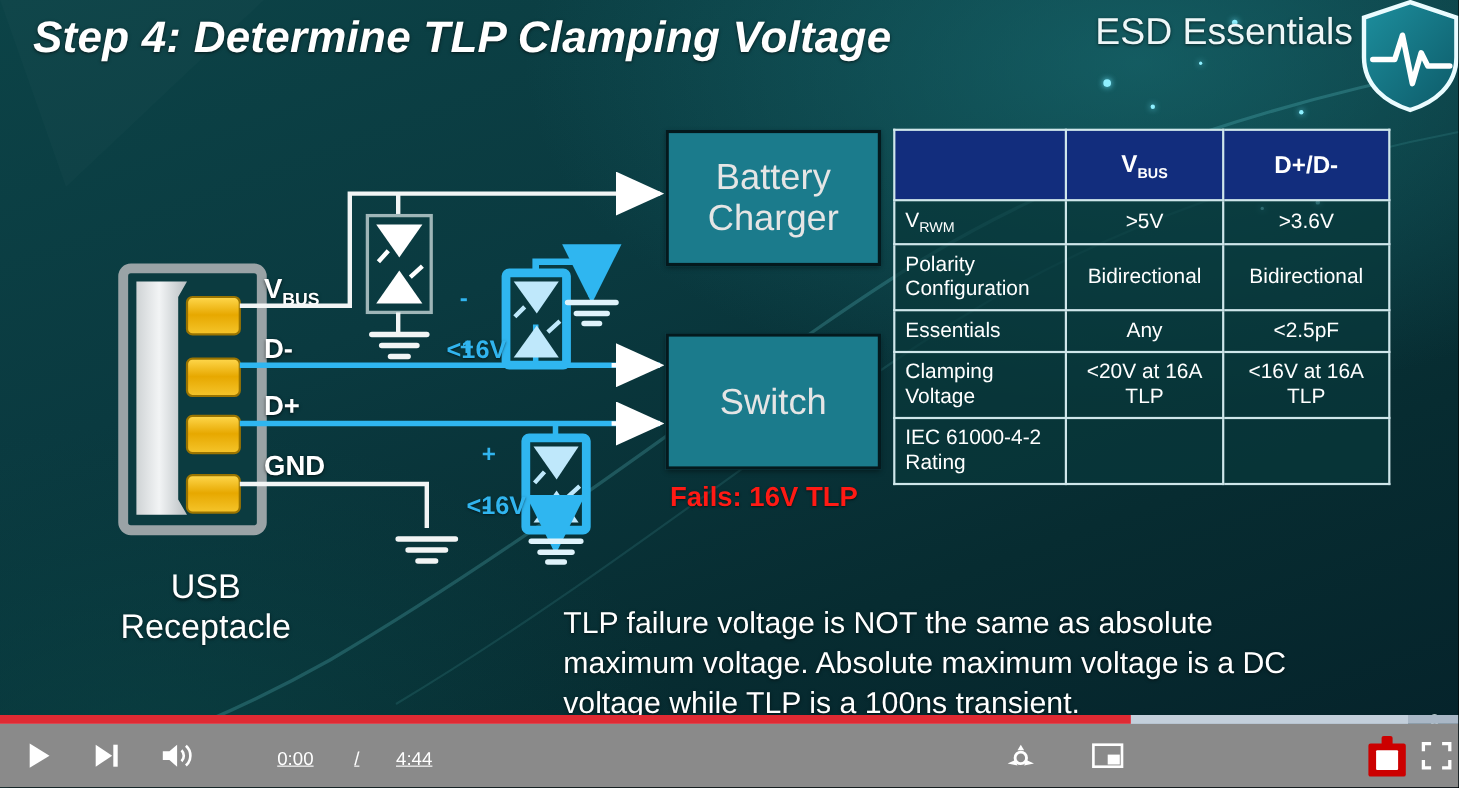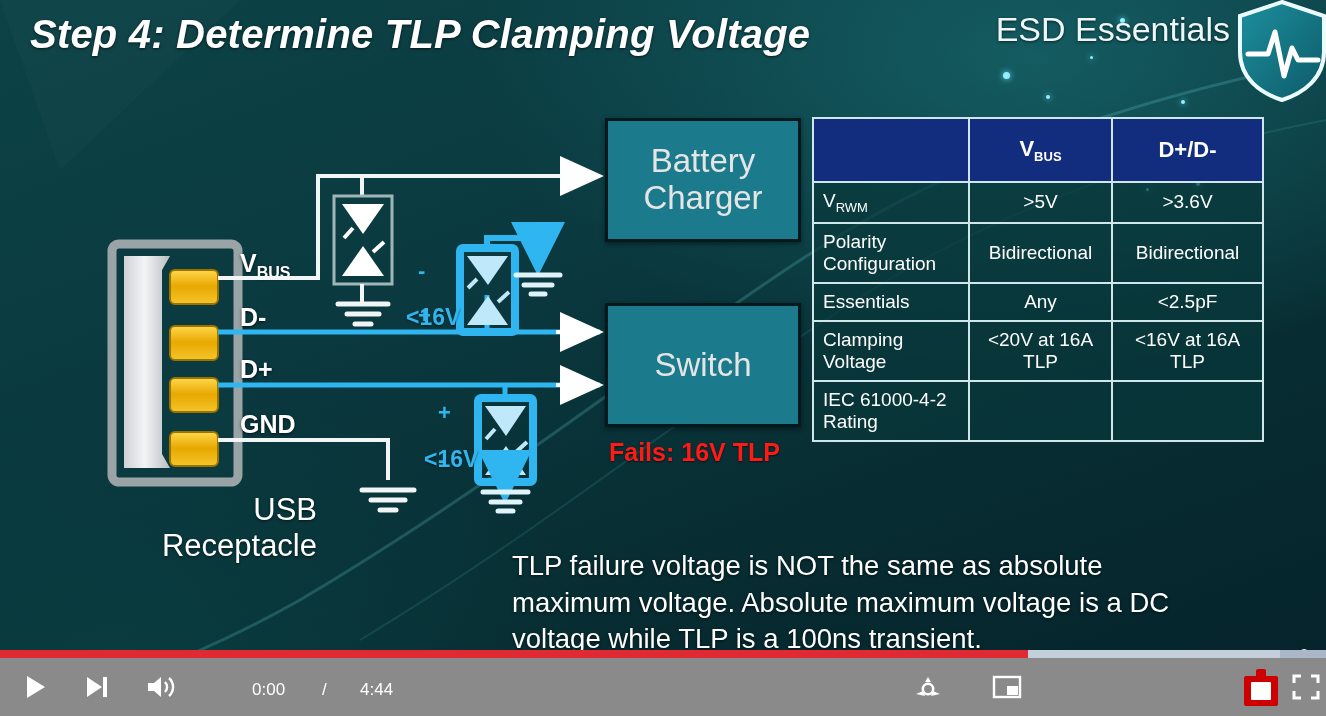--- a/index.html
+++ b/index.html
@@ -20,22 +20,22 @@
   .shield{position:absolute;right:-6px;top:-2px;width:100px;height:106px;}
   
   .blk{position:absolute;background:#1b7b8c;border:3px solid #04191d;color:#e5e5e5;
     display:flex;align-items:center;justify-content:center;text-align:center;
     font-size:33px;line-height:1.12;box-shadow:0 2px 5px rgba(0,0,0,.45);}
   .fails{position:absolute;color:#ff1a14;font-weight:700;font-size:25px;
     text-shadow:0 1px 2px rgba(0,0,0,.6);white-space:nowrap;}
   .pinlbl{position:absolute;color:#fff;font-weight:700;font-size:25px;
     text-shadow:0 1px 3px rgba(0,0,0,.7);white-space:nowrap;}
   .pinlbl sub{font-size:16px;}
-  .recep-cap{position:absolute;color:#fff;font-size:31px;text-align:right;width:260px;
-    text-shadow:0 1px 3px rgba(0,0,0,.6);line-height:1.15;}
+  .recep-cap{position:absolute;color:#fff;font-size:31px;text-align:center;width:260px;
+    text-shadow:0 1px 3px rgba(0,0,0,.6);line-height:1.15;margin-top:24px;}
   .vlbl{position:absolute;color:#31b5ef;font-weight:700;font-size:23px;white-space:nowrap;
     text-shadow:0 1px 2px rgba(0,0,0,.5);margin-top:24px;}
   .sgn{position:absolute;color:#31b5ef;font-weight:700;font-size:22px;}
   
   #tbl{position:absolute;left:812px;top:117px;width:450px;border-collapse:collapse;
     table-layout:fixed;}
   #tbl th,#tbl td{border:2px solid #cfe6ea;color:#fff;padding:7px 9px;font-size:19px;
     vertical-align:middle;}
   #tbl th{background:#122d7d;font-weight:700;font-size:22px;text-align:center;height:48px;}
   #tbl td{background:rgba(8,55,58,.72);text-align:center;}
@@ -44,21 +44,21 @@
   #tbl col.c1{width:156px;} #tbl col.c2{width:143px;} #tbl col.c3{width:151px;}
   .note{position:absolute;left:512px;top:548px;width:690px;color:#fff;font-size:27.5px;
     line-height:1.33;text-shadow:0 1px 3px rgba(0,0,0,.6);}
   .pageno{position:absolute;right:18px;top:646px;color:#dfeef0;font-size:14px;font-weight:700;}
   
   #player{position:absolute;left:0;bottom:0;width:1326px;height:58px;background:#8a8a8a;}
   #track{position:absolute;left:0;top:-8px;width:1326px;height:8px;background:#a9b7c6;}
   #played{position:absolute;left:0;top:0;height:8px;background:#e02a33;}
   #buffer{position:absolute;top:0;height:8px;background:#c3cfdb;}
   .pc{position:absolute;top:16px;color:#fff;}
-  .ptime{position:absolute;top:22px;color:#fff;font-size:17px;white-space:nowrap;}
+  .ptime{position:absolute;top:22px;color:#fff;font-size:17px;white-space:nowrap;text-decoration:underline;}
   .ti-logo{position:absolute;right:48px;top:18px;display:flex;align-items:flex-end;gap:7px;}
   .ti-mark{width:34px;height:30px;background:#cc0000;position:relative;border-radius:2px;}
   .ti-mark:after{content:"";position:absolute;left:7px;top:6px;width:20px;height:18px;
     background:#fff;border-radius:1px;}
   .ti-mark:before{content:"";position:absolute;left:12px;top:-7px;width:10px;height:8px;
     background:#cc0000;border-radius:2px 2px 0 0;}
   .ti-text{color:#c8102e;font-family:"Liberation Serif",serif;font-size:26px;font-weight:700;
     letter-spacing:.5px;line-height:1;white-space:nowrap;}
   svg{display:block;overflow:visible;}
 </style>

